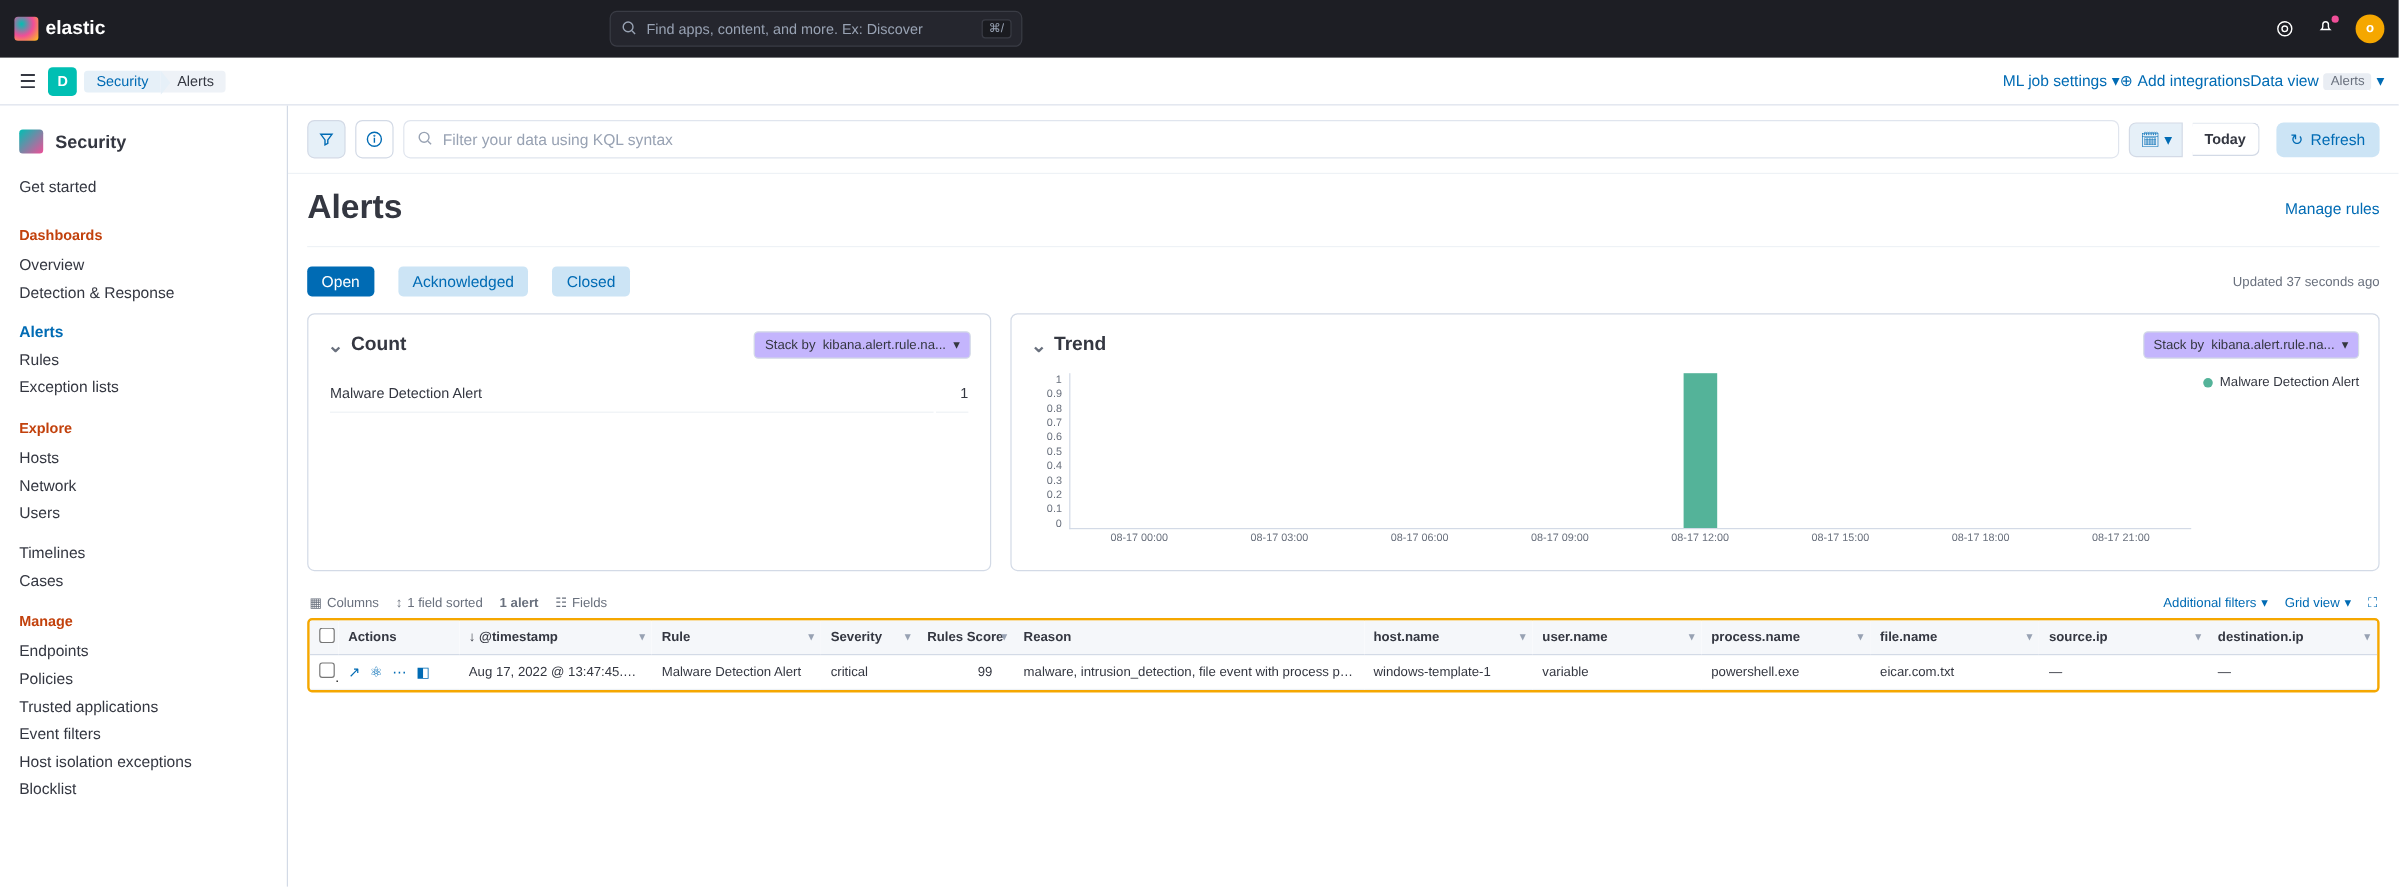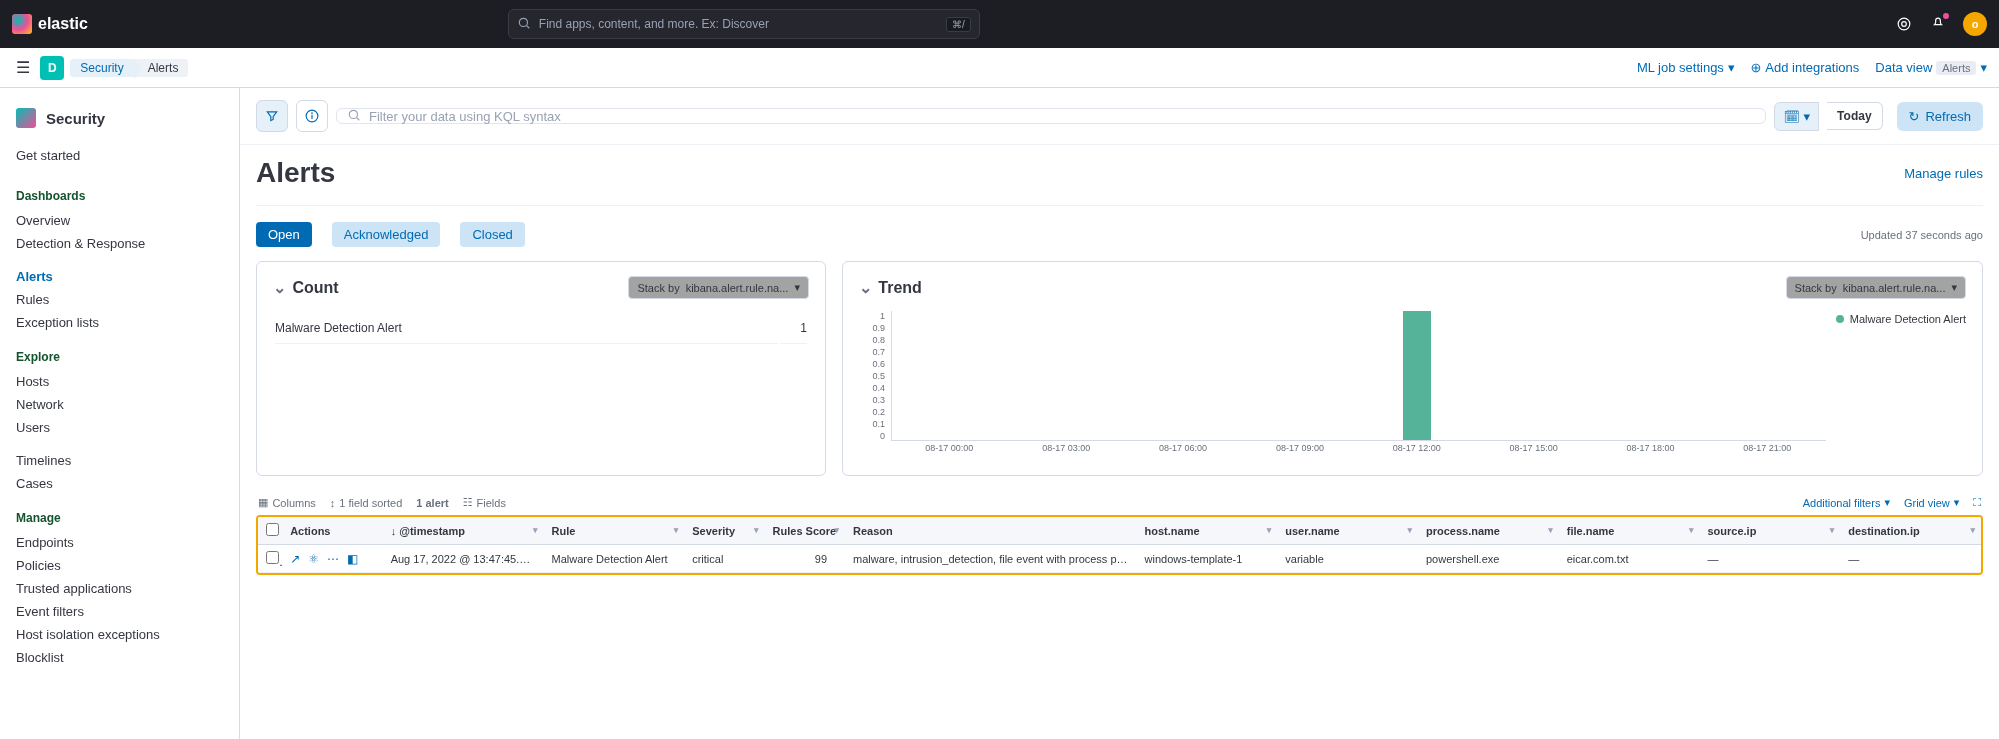--- a/index.html
+++ b/index.html
@@ -3,74 +3,74 @@
 <meta charset="utf-8">
 <style>
 * { box-sizing: border-box; margin: 0; padding: 0; }
 body { font-family: -apple-system, BlinkMacSystemFont, "Segoe UI", Helvetica, Arial, sans-serif; font-size: 14px; color: #343741; background: #fff; }
 
 
 .top-header { background: #1d1e24; height: 48px; display: flex; align-items: center; padding: 0 12px; color: #fff; }
 .logo { display: flex; align-items: center; gap: 6px; }
 .logo-icon { width: 20px; height: 20px; background: radial-gradient(circle at 30% 30%, #00bfb3, #f04e98, #fec514); border-radius: 3px; }
 .logo-text { font-weight: 600; font-size: 16px; }
-.global-search { flex: 0 0 auto; margin-left: 420px; width: 472px; background: #25262e; border: 1px solid #3a3c45; border-radius: 6px; height: 30px; display: flex; align-items: center; padding: 0 8px; color: #98a2b3; font-size: 12px; gap: 8px; position: relative; }
+.global-search { flex: 0 0 auto; margin-left: 420px; width: 344px; background: #25262e; border: 1px solid #3a3c45; border-radius: 6px; height: 30px; display: flex; align-items: center; padding: 0 8px; color: #98a2b3; font-size: 12px; gap: 8px; position: relative; }
 .global-search .kbd { position:absolute; right:8px; background:#1a1b20; border:1px solid #3a3c45; border-radius:3px; padding:1px 5px; font-size:10px; }
 .header-right { margin-left: auto; display: flex; gap: 16px; align-items: center; }
 .header-icon { width:18px; height:18px; color:#fff; display:flex; align-items:center; justify-content:center; position:relative; }
 .badge-dot { position:absolute; top:-2px; right:-2px; width:6px; height:6px; background:#f04e98; border-radius:50%; }
 .avatar { width:24px; height:24px; border-radius:50%; background:#f5a700; display:flex; align-items:center; justify-content:center; font-size:11px; font-weight:600; color:#fff; }
 
 
 .second-bar { height: 40px; border-bottom: 1px solid #d3dae6; display: flex; align-items: center; padding: 0 12px; gap: 6px; }
 .hamburger { font-size:16px; color:#343741; cursor:pointer; padding:4px; }
 .space-badge { width:24px; height:24px; background:#00bfb3; border-radius:4px; color:#fff; display:flex; align-items:center; justify-content:center; font-weight:700; font-size:12px; }
 .breadcrumb { display:flex; align-items:center; gap:0; font-size:12px; }
 .bc-item { padding: 2px 10px; background:#e6f0f8; color:#006bb4; border-radius: 3px 0 0 3px; position:relative; }
 .bc-item.last { background:#eef2f7; color:#343741; border-radius:0 3px 3px 0; padding-left:14px; }
 .bc-item:not(.last)::after { content:''; position:absolute; right:-8px; top:0; border-left:8px solid #e6f0f8; border-top:10px solid transparent; border-bottom:10px solid transparent; z-index:1; }
-.second-right { margin-left:auto; display:flex; gap:16px; align-items:center; font-size:13px; }
+.second-right { margin-left:auto; display:flex; align-items:center; font-size:13px; }
 .link { color:#006bb4; cursor:pointer; display:flex; align-items:center; gap:4px; }
 .alerts-badge { background:#e9edf3; padding:1px 6px; border-radius:3px; font-size:11px; color:#69707d; }
 
 
 .body { display:flex; height: calc(100vh - 88px); }
 .sidebar { width: 240px; border-right:1px solid #d3dae6; padding: 12px 0; background:#fff; overflow:auto; }
 .sb-header { display:flex; align-items:center; gap:10px; padding: 8px 16px 16px; }
 .sb-logo { width:20px; height:20px; background: linear-gradient(135deg,#00bfb3,#f04e98); border-radius:3px; }
 .sb-title { font-weight:700; font-size:15px; }
-.sb-heading { font-weight:700; font-size:12px; padding:6px 16px; color:#14532d; }
+.sb-heading { font-weight:700; font-size:12px; padding:6px 16px; color:#c2410c; }
 .sb-item { font-size:13px; padding:4px 16px; color:#343741; cursor:pointer; }
 .sb-item.active { color:#006bb4; font-weight:600; }
 
 .main { flex:1; background:#fff; overflow:auto; }
 .filter-bar { display:flex; gap:8px; align-items:center; padding:12px 16px; border-bottom:1px solid #eef2f6; }
 .fb-btn { width:32px; height:32px; border:1px solid #d3dae6; border-radius:6px; display:flex; align-items:center; justify-content:center; background:#e6f0f8; color:#006bb4; font-size:14px; }
 .fb-btn.plain { background:#fff; color:#69707d; }
-.kql-box { flex:1; border:1px solid #e0e5ee; border-radius:6px; height:16px; display:flex; align-items:center; padding:0 10px; gap:8px; color:#98a2b3; font-size:13px; }
+.kql-box { flex:1; border:1px solid #e0e5ee; border-radius:6px; height:32px; display:flex; align-items:center; padding:0 10px; gap:8px; color:#98a2b3; font-size:13px; }
 .date-btn { border:1px solid #d3dae6; border-radius:6px 0 0 6px; background:#e6f0f8; padding:6px 8px; font-size:13px; color:#006bb4; }
 .date-text { border:1px solid #d3dae6; border-left:none; border-radius:0 6px 6px 0; padding:6px 10px; font-size:12px; font-weight:600; }
 .refresh-btn { background:#cce4f5; color:#006bb4; border:none; border-radius:6px; padding:7px 12px; font-size:13px; font-weight:500; display:flex; align-items:center; gap:6px; margin-left:6px; }
 
 .content { padding: 8px 16px 20px; }
 .title-row { display:flex; align-items:center; margin:4px 0 16px; }
 .page-title { font-size:28px; font-weight:700; }
 .manage-link { margin-left:auto; color:#006bb4; font-size:13px; cursor:pointer; }
 .divider { border-top:1px solid #eef2f6; margin:10px 0 16px; }
 .tabs-row { display:flex; align-items:center; gap:16px; margin-bottom:14px; }
 .tab { padding:5px 12px; font-size:13px; border-radius:4px; cursor:pointer; }
 .tab.open { background:#006bb4; color:#fff; }
 .tab.ack, .tab.closed { background:#cce4f5; color:#006bb4; margin-left:4px; }
 .updated { margin-left:auto; font-size:11px; color:#69707d; }
 
 .panels { display:flex; gap:16px; margin-bottom:16px; }
 .panel { flex:1; border:1px solid #d3dae6; border-radius:6px; padding:14px 16px; min-height:200px; }
 .panel-head { display:flex; align-items:center; margin-bottom:12px; }
 .panel-title { font-weight:700; font-size:16px; display:flex; align-items:center; gap:6px; }
-.stack-by { display:flex; align-items:center; gap:6px; border:1px solid #d3dae6; border-radius:4px; padding:4px 8px; font-size:11px; background:#a3a3a3; }
+.stack-by { display:flex; align-items:center; gap:6px; border:1px solid #d3dae6; border-radius:4px; padding:4px 8px; font-size:11px; background:#c4b5fd; }
 .panel-head .stack-by { margin-left:auto; }
 
 .count-table { width:100%; font-size:12px; }
 .count-table th { text-align:left; font-weight:600; padding:6px 0; border-bottom:1px solid #eef2f6; }
 .count-table th:last-child { text-align:right; }
 .count-table td { padding:8px 0; border-bottom:1px solid #eef2f6; }
 .count-table td:last-child { text-align:right; }
 
 .chart-wrap { display:flex; gap:10px; }
 .chart-area { flex:1; position:relative; height:150px; }

